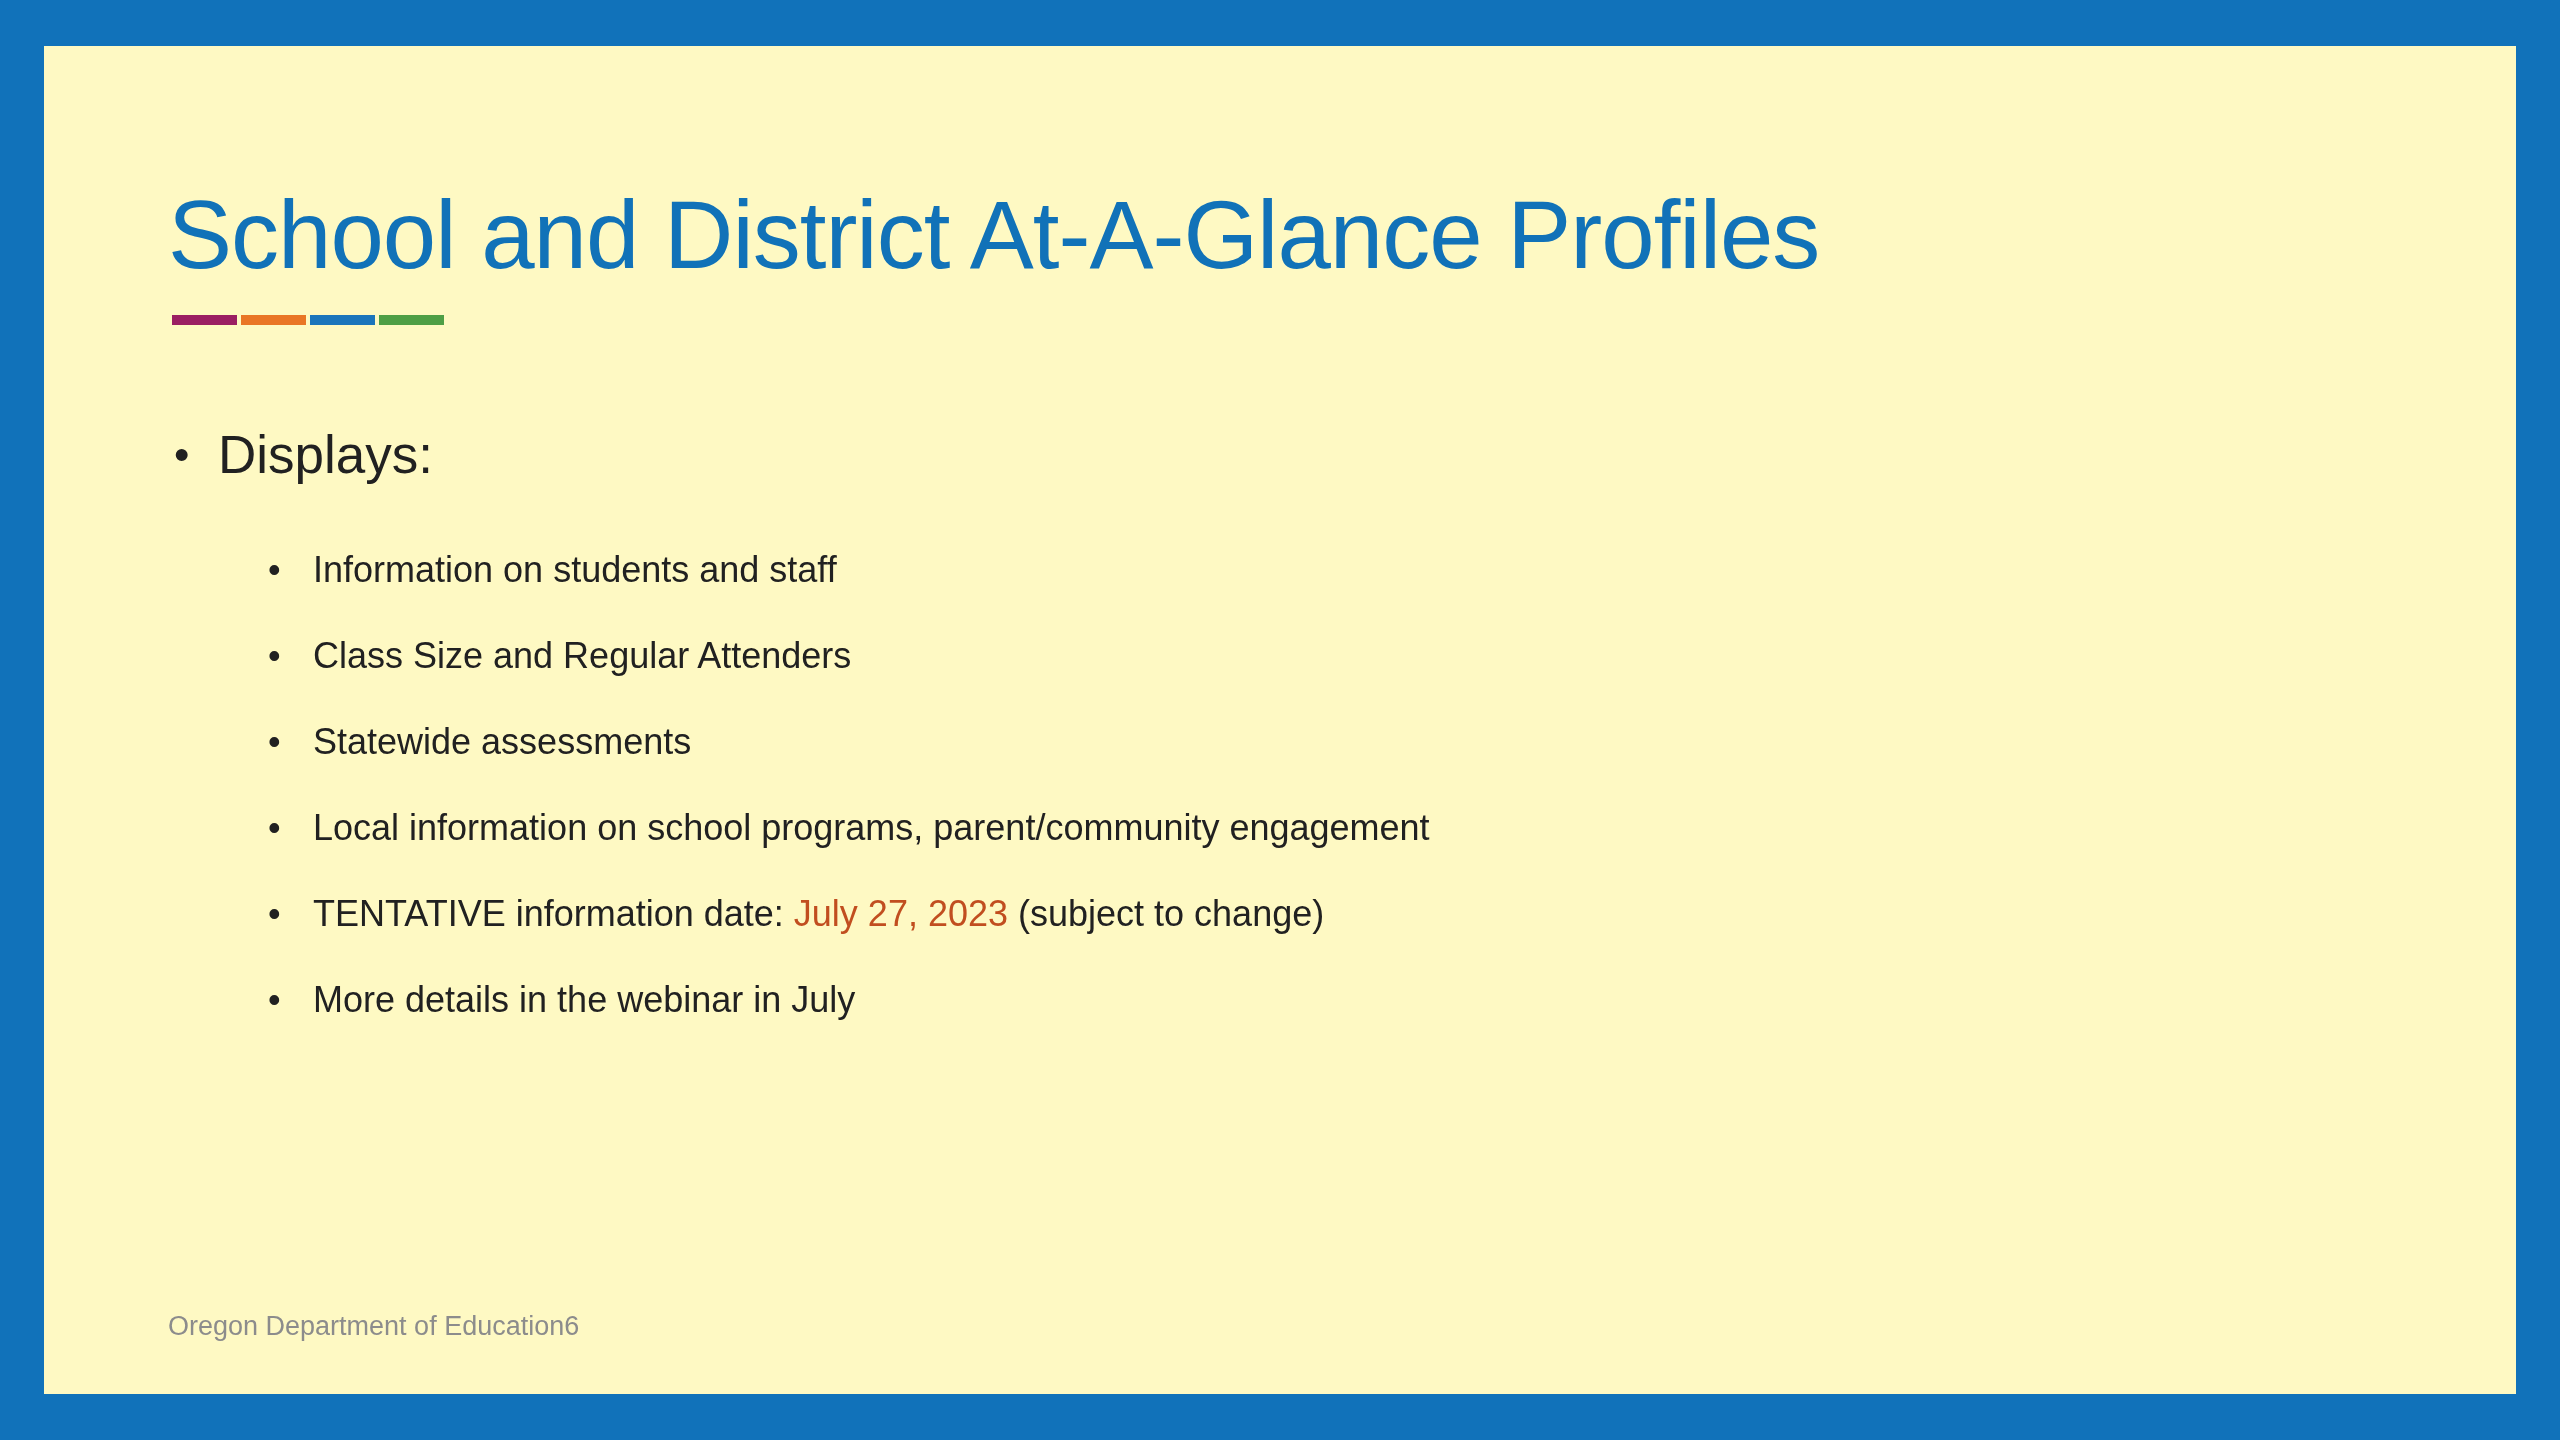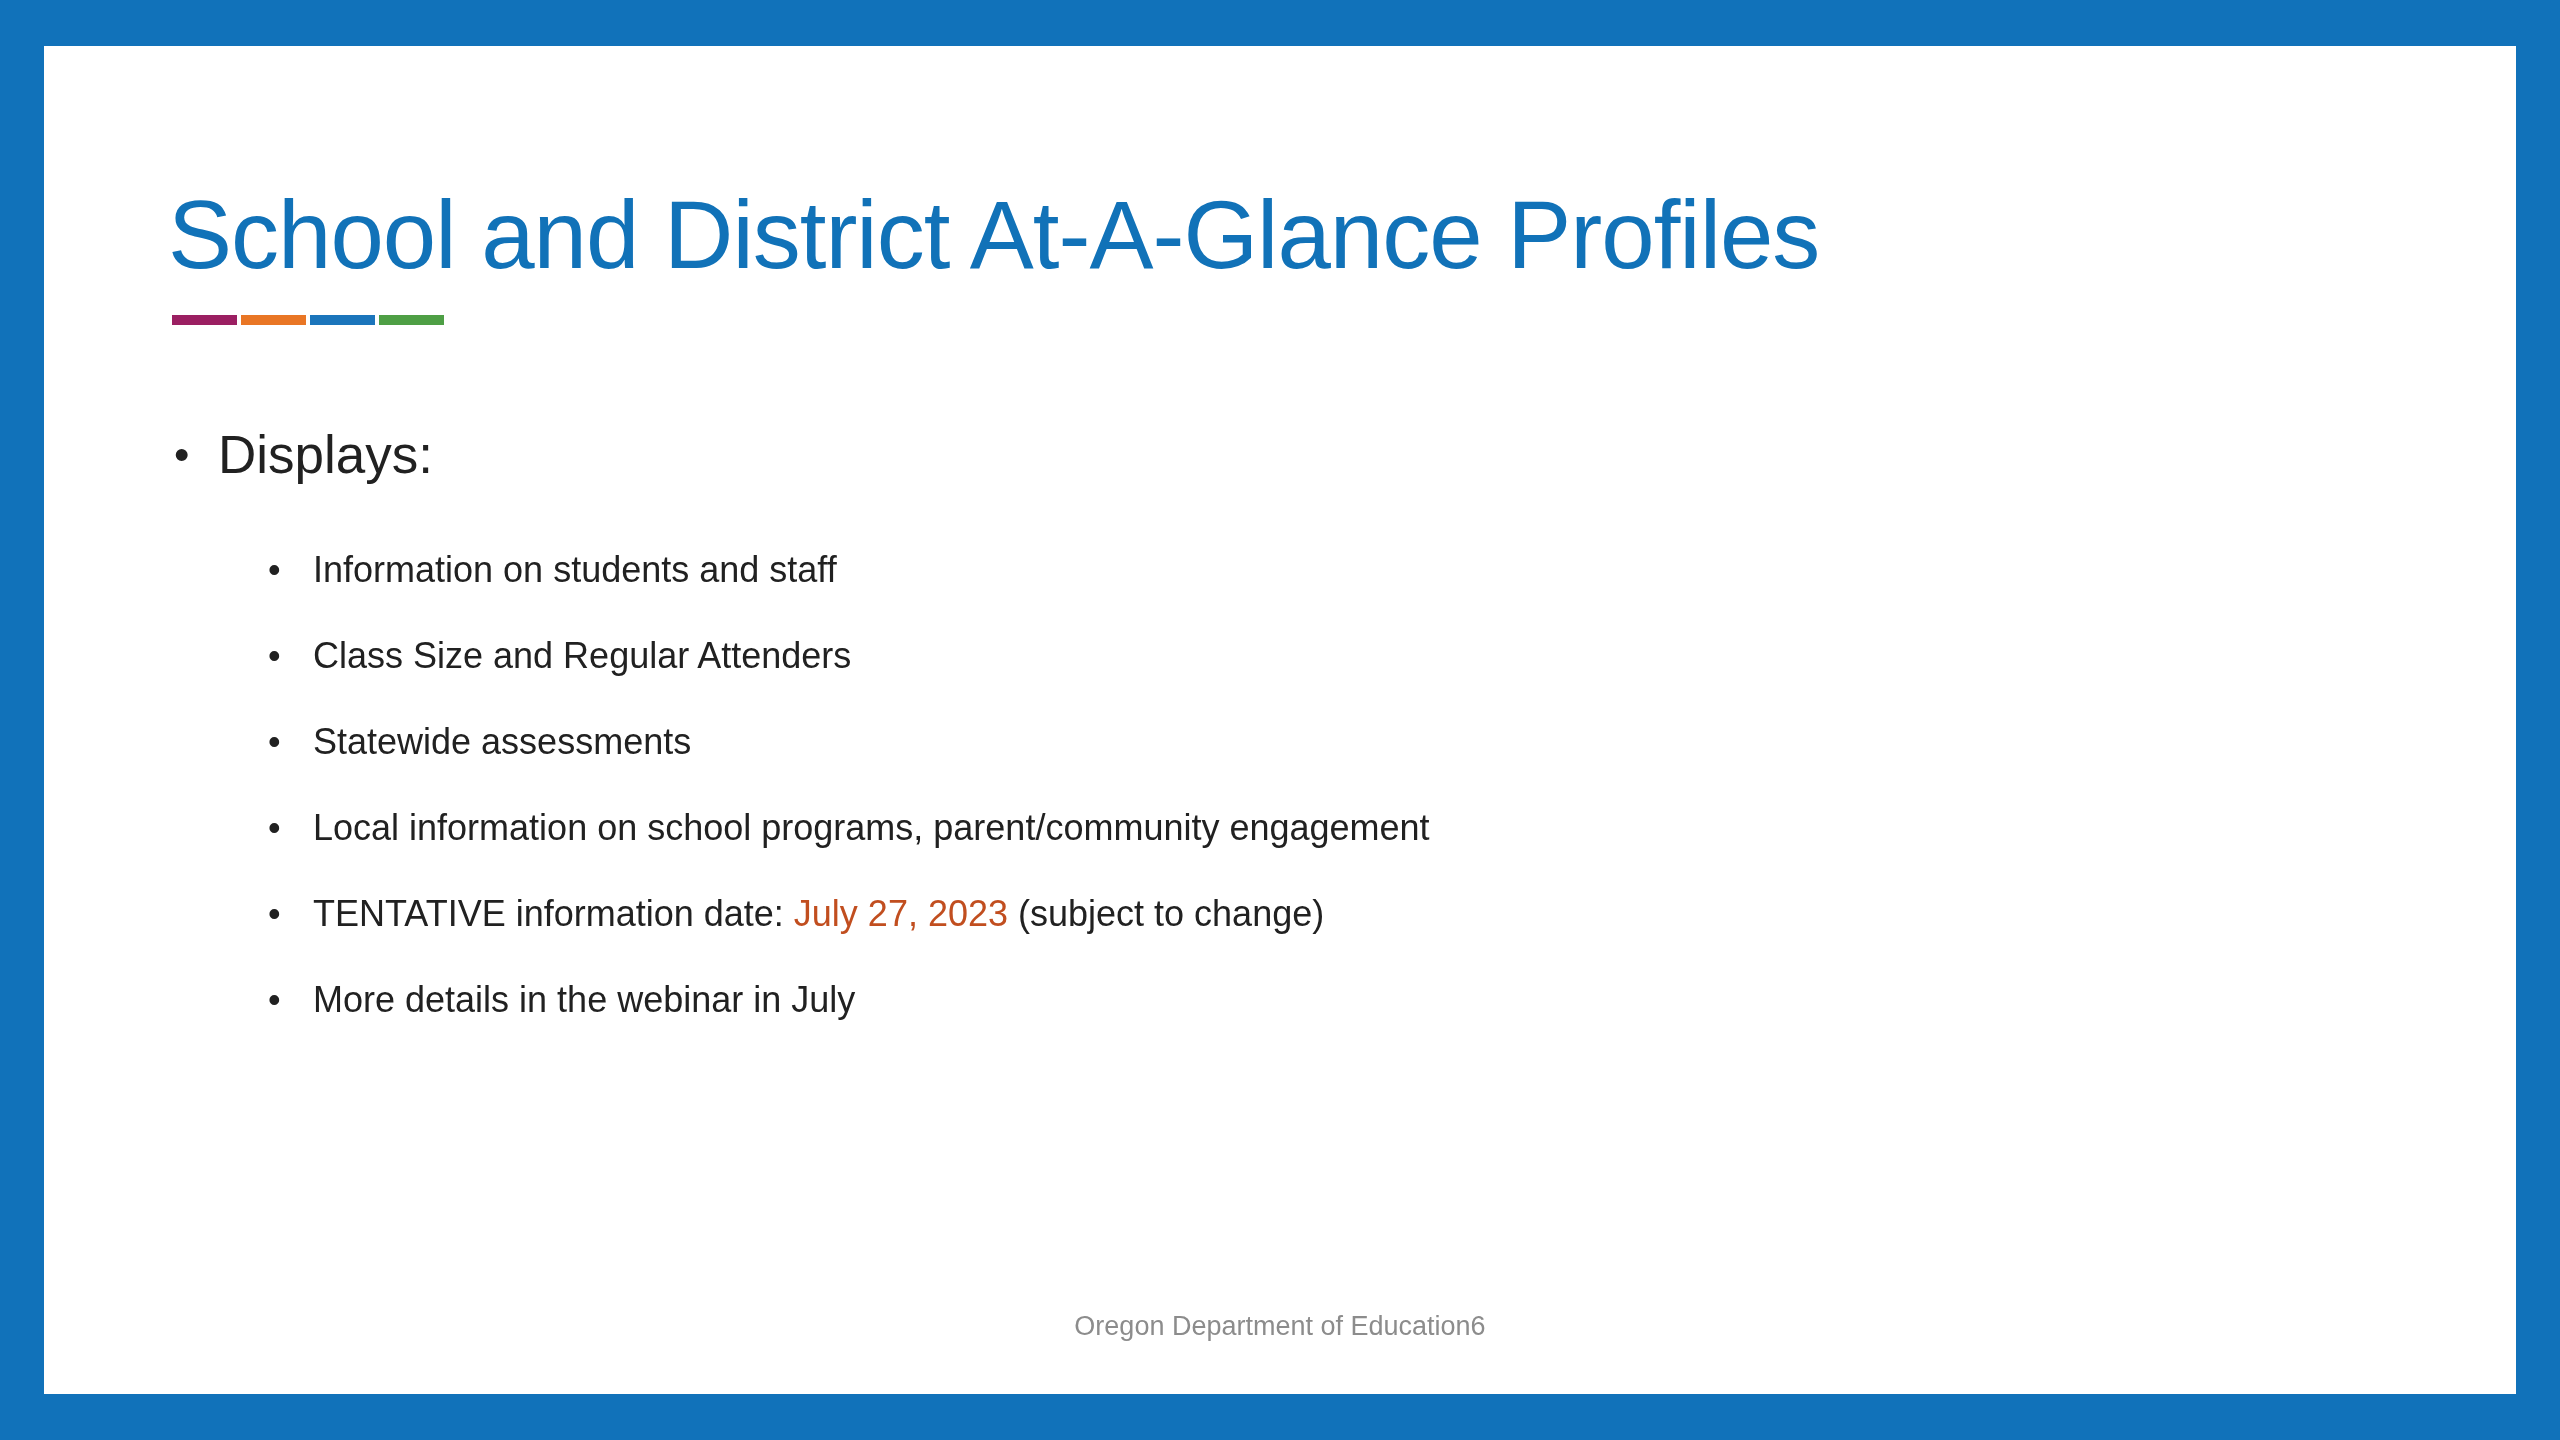--- a/index.html
+++ b/index.html
@@ -17,21 +17,21 @@
   html,body{width:2560px;height:1440px;}
   body{
     font-family:"Liberation Sans", sans-serif;
     background:var(--frame-blue);
     position:relative;
     overflow:hidden;
   }
   .slide{
     position:absolute;
     left:44px; right:44px; top:46px; bottom:46px;
-    background:#ffffff;
+    background:#fef9c3;
     padding:137px 90px 40px 124px;
   }
   .slide-title{
     color:var(--title-blue);
     font-size:96px;
     font-weight:400;
     line-height:1.08;
     letter-spacing:-1px;
   }
   .title-underline{
@@ -81,21 +81,21 @@
     color:var(--text-dark);
   }
   .date-highlight{color:var(--date-orange);margin-top:44px;}
 
   .slide-footer{
     position:absolute;
     left:124px;
     right:124px;
     bottom:52px;
     display:flex;
-    justify-content:center;
+    justify-content:flex-start;
     align-items:baseline;
     color:var(--footer-gray);
     font-size:27px;
   }
 </style>
 </head>
 <body>
 
 <div class="slide">
 

